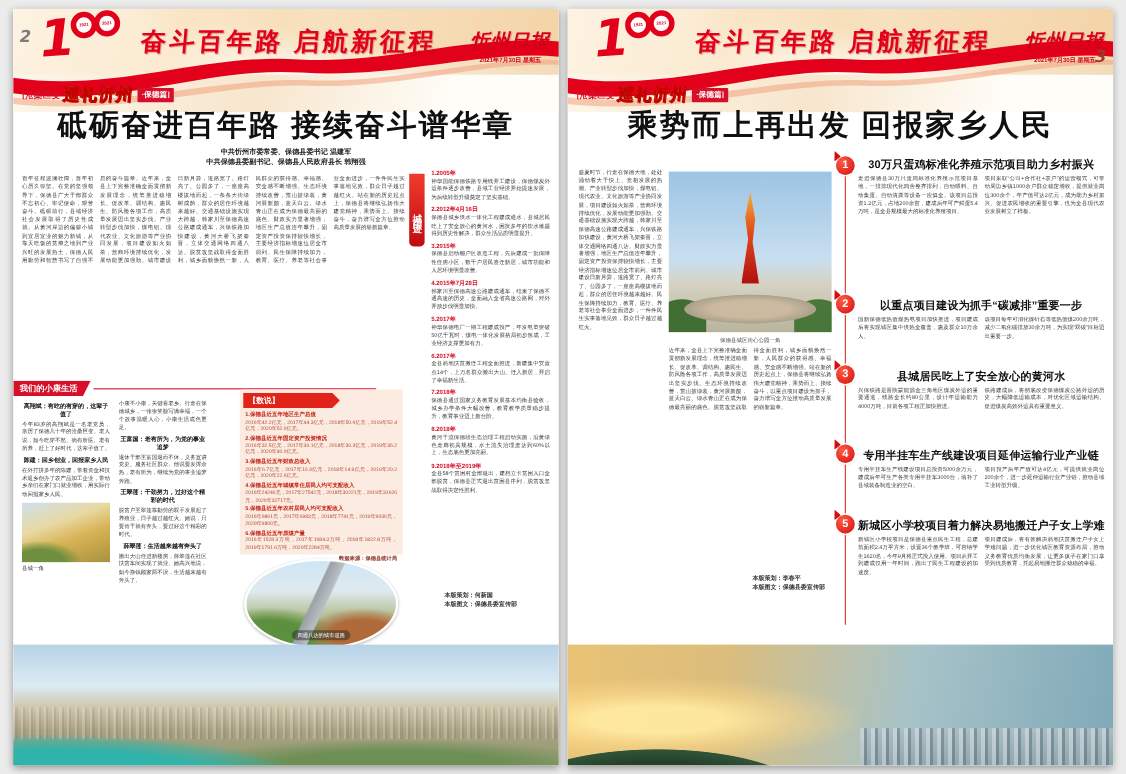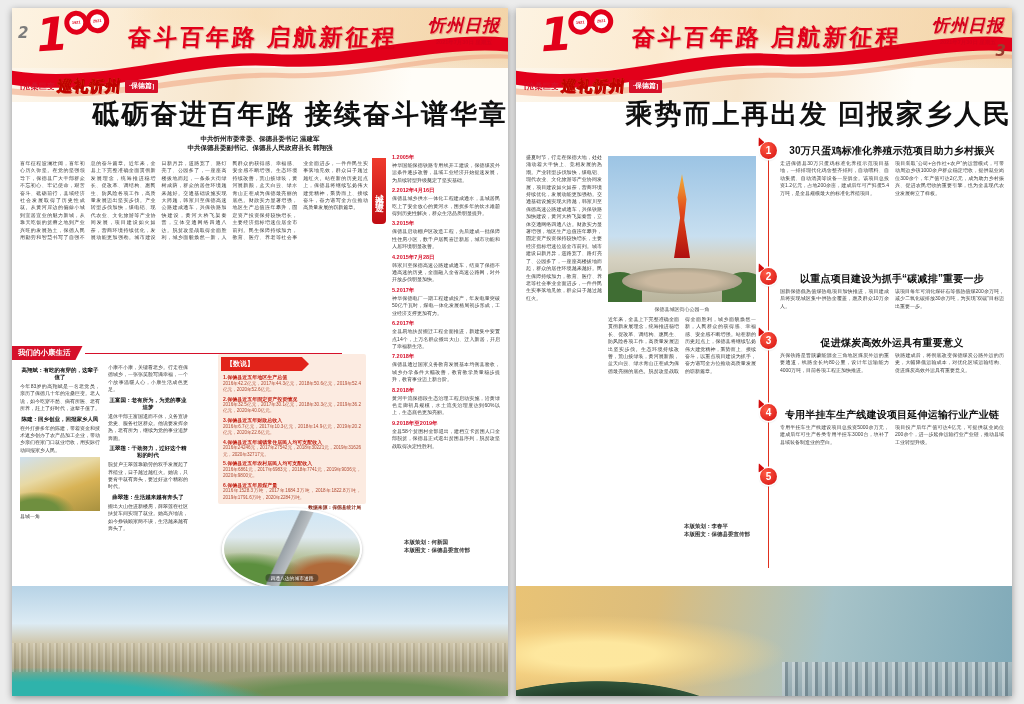--- a/index.html
+++ b/index.html
@@ -38,21 +38,21 @@
   .ring span {
     position:absolute; left:0; top:4px; width:14px; text-align:center;
     font-size:4px; color:#e2001a; font-weight:bold;
   }
   .slogan {
     position:absolute; left:116px; top:14px;
     font-size:23px; font-weight:900; color:#e2001a; letter-spacing:3px;
     transform:skewX(-5deg); text-shadow:1px 1px 1px rgba(170,0,10,.35);
     white-space:nowrap;
   }
-  .masthead { position:absolute; right:8px; top:6px; text-align:center; z-index:3; }
+  .masthead { position:absolute; right:8px; top:18px; text-align:center; z-index:3; }
   .mh-title {
     font-size:17px; font-weight:900; font-style:italic; color:#d6001c;
     letter-spacing:1px; text-shadow:1px 1px 0 rgba(214,0,28,.25);
   }
   .mh-date { font-size:5.5px; color:#d6001c; margin-top:2px; font-weight:bold; }
   .pagenum-left { position:absolute; left:6px; top:16px; font:bold italic 15px "DejaVu Sans",sans-serif; color:#7c7c7c; z-index:3; }
   .pagenum-right { position:absolute; right:6px; top:34px; font:bold italic 15px "DejaVu Sans",sans-serif; color:#9a3b2e; z-index:3; }
 
   
   .tagrow { position:absolute; left:8px; top:70px; height:16px; display:flex; align-items:center; z-index:2;font-family:Liberation Serif, serif; }
@@ -62,21 +62,21 @@
     -webkit-text-stroke:.6px #c00100; text-shadow:1px 1px 0 #c00100;
     transform:skewX(-6deg); letter-spacing:1px;
   }
   .tag-chip {
     background:#d6102a; color:#fff; font-size:7px; font-weight:bold;
     padding:1.5px 4px; border-radius:1px; margin-left:2px;
   }
 
   
   .headline {
-    position:absolute; left:0; top:88px; width:496px; text-align:right;
+    position:absolute; left:0; top:88px; width:496px; text-align:center;
     font-size:27px; font-weight:900; color:#101010; letter-spacing:2px;
     white-space:nowrap;
   }
   .byline { position:absolute; left:0; top:126px; width:496px; text-align:center; }
   .byline div { font-size:6.5px; color:#222; line-height:9px; font-weight:bold; }
 
   
   .micro {
     font-size:5px; line-height:7.4px; color:#3a3a3a; text-align:justify;
     overflow:hidden;
@@ -420,33 +420,40 @@
       </div>
     </div>
     <div>
       <div class="sec-title">以重点项目建设为抓手“碳减排”重要一步</div>
       <div class="sec-body">
         <div class="sec-col micro h40">国新保德低热值煤热电项目加快推进，项目建成后将实现城区集中供热全覆盖，惠及群众10万余人。</div>
         <div class="sec-col micro h40">该项目每年可消化煤矸石等低热值煤200余万吨，减少二氧化碳排放30余万吨，为实现“双碳”目标迈出重要一步。</div>
       </div>
     </div>
     <div>
-      <div class="sec-title">促进煤炭高效外运具有重要意义</div>
+      <div class="sec-title">县城居民吃上了安全放心的黄河水</div>
       <div class="sec-body">
         <div class="sec-col micro h48">兴保铁路是晋陕蒙能源金三角地区煤炭外运的重要通道，线路全长约80公里，设计年运输能力4000万吨，目前各项工程正加快推进。</div>
         <div class="sec-col micro h48">铁路建成后，将彻底改变保德煤炭公路外运的历史，大幅降低运输成本，对优化区域运输结构、促进煤炭高效外运具有重要意义。</div>
       </div>
     </div>
     <div>
       <div class="sec-title">专用半挂车生产线建设项目延伸运输行业产业链</div>
       <div class="sec-body">
         <div class="sec-col micro h40">专用半挂车生产线建设项目总投资5000余万元，建成后年可生产各类专用半挂车3000台，填补了县域装备制造业的空白。</div>
         <div class="sec-col micro h40">项目投产后年产值可达4亿元，可提供就业岗位200余个，进一步延伸运输行业产业链，推动县域工业转型升级。</div>
       </div>
     </div>
+    <div>
+      <div class="sec-title">新城区小学校项目着力解决易地搬迁户子女上学难</div>
+      <div class="sec-body">
+        <div class="sec-col micro h66">新城区小学校项目是保德县重点民生工程，总建筑面积2.4万平方米，设置36个教学班，可容纳学生1620名，今年9月将正式投入使用。项目从开工到建成仅用一年时间，跑出了民生工程建设的加速度。</div>
+        <div class="sec-col micro h66">项目建成后，将有效解决易地扶贫搬迁户子女上学难问题，进一步优化城区教育资源布局，推动义务教育优质均衡发展，让更多孩子在家门口享受到优质教育，托起易地搬迁群众稳稳的幸福。</div>
+      </div>
+    </div>
   </div>
 
   <div class="credits credits-right">
     <div>本版策划：李春平</div>
     <div>本版图文：保德县委宣传部</div>
   </div>
 
   <div class="pano pano-right">
     <div class="hills"></div>
     <div class="city"></div>

